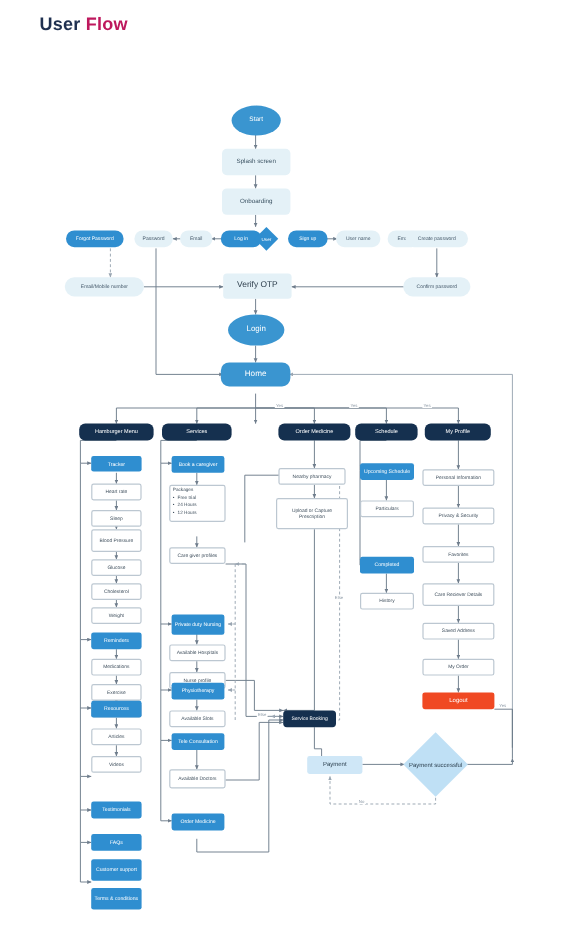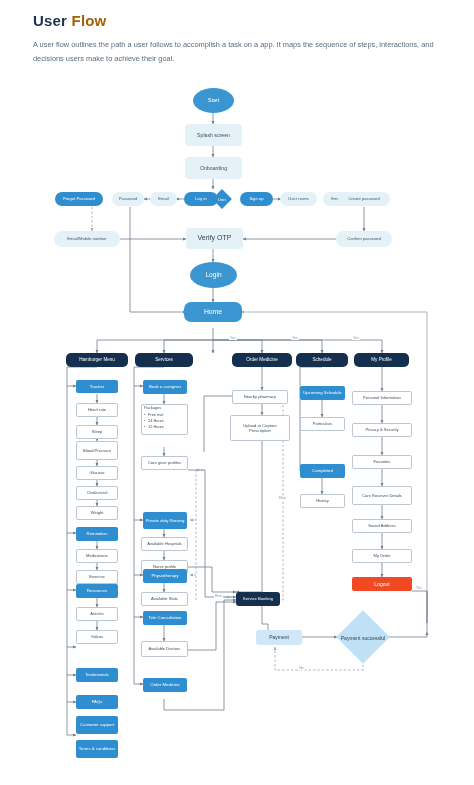--- a/index.html
+++ b/index.html
@@ -6,21 +6,21 @@
   body{width:474px;height:785px;position:relative;
        font-family:"Liberation Sans","DejaVu Sans",sans-serif;
        color:#2b3a4a;overflow:hidden;}
 
   #canvas{position:absolute;inset:0;width:474px;height:785px;}
   svg.edges{position:absolute;left:0;top:0;width:474px;height:785px;pointer-events:none;}
 
   
   .page-title{position:absolute;left:33px;top:12px;font-size:15px;font-weight:700;
               letter-spacing:.2px;color:#1f3050;}
-  .page-title .accent{color:#a16207;margin-top:32px;}
+  .page-title .accent{color:#be185d;margin-top:32px;}
   .page-desc{position:absolute;left:33px;top:38px;width:408px;font-size:7.4px;
              line-height:1.85;color:#5b6b7c;}
 
   
   .node{position:absolute;box-sizing:border-box;display:flex;align-items:center;
         justify-content:center;text-align:center;line-height:1.25;}
   .node span{display:block;padding:0 2px;}
 
   
   .n-start{background:#3a95d0;color:#fff;border-radius:50%;font-size:5.4px;}
@@ -54,21 +54,20 @@
 </style>
 </head>
 <body>
 
 <div id="canvas">
 
   <div class="page-title">
     <span>User</span>
     <span class="accent">Flow</span>
   </div>
-  <div class="page-desc">A user flow outlines the path a user follows to accomplish a task on a app. It maps the sequence of steps, interactions, and decisions users make to achieve their goal.</div>
 
   <svg class="edges" viewBox="0 0 474 785">
     <defs>
       <marker id="ar" markerWidth="5" markerHeight="5" refX="4.2" refY="2" orient="auto">
         <path d="M0,0 L4.4,2 L0,4 z" fill="#6f7d8c"></path>
       </marker>
       <marker id="arl" markerWidth="5" markerHeight="5" refX="4.2" refY="2" orient="auto">
         <path d="M0,0 L4.4,2 L0,4 z" fill="#9aa6b2"></path>
       </marker>
     </defs>

